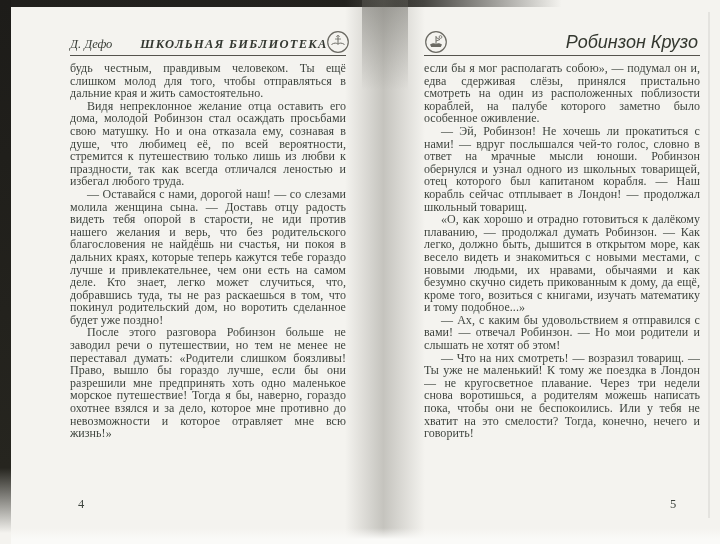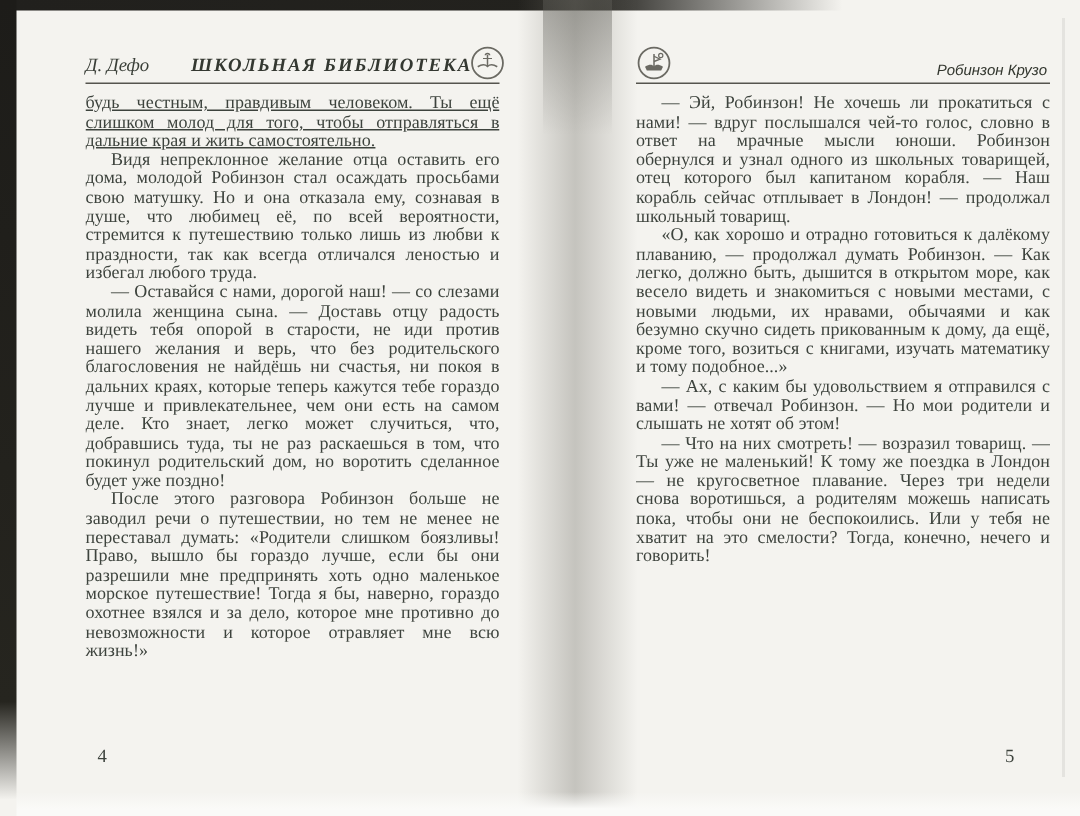--- a/index.html
+++ b/index.html
@@ -41,60 +41,60 @@
   }
   .gutter-top {
     position: absolute; top: 0; left: 362px; width: 46px; height: 90px;
     background: linear-gradient(to bottom, rgba(95,94,88,0.45), rgba(95,94,88,0));
   }
 
   .page {
     position: absolute; top: 34px; width: 276px; height: 506px;
     color: #3d433d;
   }
-  .page-left  { left: 57px; }
+  .page-left  { left: 70px; }
   .page-right { left: 424px; }
 
   .running-head {
     position: relative;
     height: 21px;
     border-bottom: 1.5px solid #55544e;
     margin-bottom: 6px;
     white-space: nowrap;
   }
   .author-name {
     font-style: italic; font-size: 12.5px; color: #3a3f38;
   }
   .series-title {
     font-style: italic; font-weight: bold; font-size: 12.5px;
     letter-spacing: 1.3px; margin-left: 24px; color: #343831;
   }
   .book-title {
     position: absolute; right: 2px; bottom: 2px;
     font-family: "Liberation Sans", sans-serif;
-    font-style: italic; font-size: 10px; color: #33372f;
+    font-style: italic; font-size: 18px; color: #33372f;
   }
   .emblem {
     position: absolute; top: -4px; width: 24px; height: 24px;
     background: #f4f3ef; border-radius: 50%;
   }
   .emblem-right-end { right: -4px; }
   .emblem-left-end  { left: 0; }
   .emblem svg { display: block; width: 24px; height: 24px; }
 
   .page-body {
     text-align: justify;
     font-size: 12px;
     line-height: 12.6px;
     letter-spacing: 0.05px;
     max-height: 433px;
     overflow: hidden;
   }
   .page-body p { margin: 0; text-indent: 17px; }
-  .page-body p.cont { text-indent: 0; text-decoration: underline; }
+  .page-body p.cont { text-indent: 0; }
 
   .pagenum {
     position: absolute; top: 463px;
     font-size: 12.5px; color: #3d433d;
   }
   .pagenum-left  { left: 8px; }
   .pagenum-right { left: 246px; }
 </style>
 </head>
 <body>
@@ -138,20 +138,21 @@
           <circle cx="12" cy="12" r="10.3" fill="none" stroke="#6b6a63" stroke-width="1.2"></circle>
           <path d="M6 14.5 C9 12.8 10.5 12.9 12 14.2 C13.5 12.9 15 12.8 18 14.5 L16.8 17 L7.2 17 Z" fill="#6b6a63" stroke="none"></path>
           <path d="M12 6 L12 14" stroke="#6b6a63" stroke-width="1"></path>
           <path d="M12 7.5 L16 9.5 L12 11" fill="none" stroke="#6b6a63" stroke-width="0.9"></path>
           <circle cx="16.5" cy="7" r="1.4" fill="none" stroke="#6b6a63" stroke-width="0.8"></circle>
         </svg>
       </span>
       <span class="book-title">Робинзон Крузо</span>
     </div>
     <div class="page-body">
+      <p class="cont">если бы я мог располагать собою», — подумал он и, едва сдерживая слёзы, принялся пристально смотреть на один из расположенных поблизости кораблей, на палубе которого заметно было особенное оживление.</p>
       <p>— Эй, Робинзон! Не хочешь ли прокатиться с нами! — вдруг послышался чей-то голос, словно в ответ на мрачные мысли юноши. Робинзон обернулся и узнал одного из школьных товарищей, отец которого был капитаном корабля. — Наш корабль сейчас отплывает в Лондон! — продолжал школьный товарищ.</p>
       <p>«О, как хорошо и отрадно готовиться к далёкому плаванию, — продолжал думать Робинзон. — Как легко, должно быть, дышится в открытом море, как весело видеть и знакомиться с новыми местами, с новыми людьми, их нравами, обычаями и как безумно скучно сидеть прикованным к дому, да ещё, кроме того, возиться с книгами, изучать математику и тому подобное...»</p>
       <p>— Ах, с каким бы удовольствием я отправился с вами! — отвечал Робинзон. — Но мои родители и слышать не хотят об этом!</p>
       <p>— Что на них смотреть! — возразил товарищ. — Ты уже не маленький! К тому же поездка в Лондон — не кругосветное плавание. Через три недели снова воротишься, а родителям можешь написать пока, чтобы они не беспокоились. Или у тебя не хватит на это смелости? Тогда, конечно, нечего и говорить!</p>
     </div>
     <div class="pagenum pagenum-right">5</div>
   </div>
 
 </div>
 

